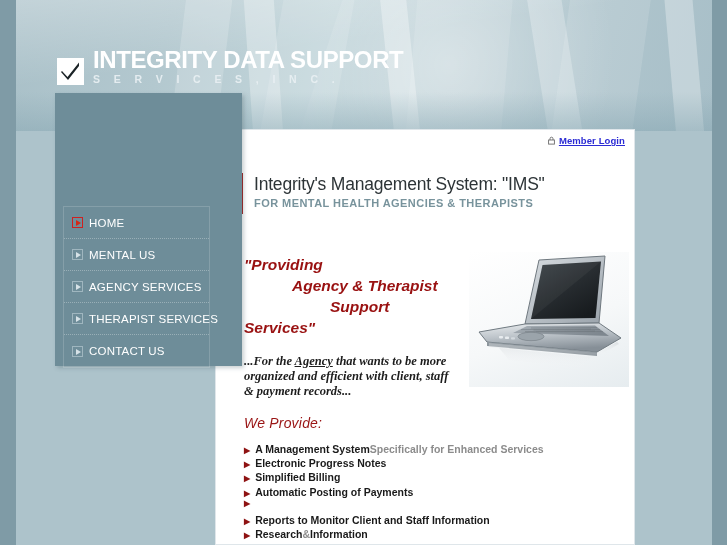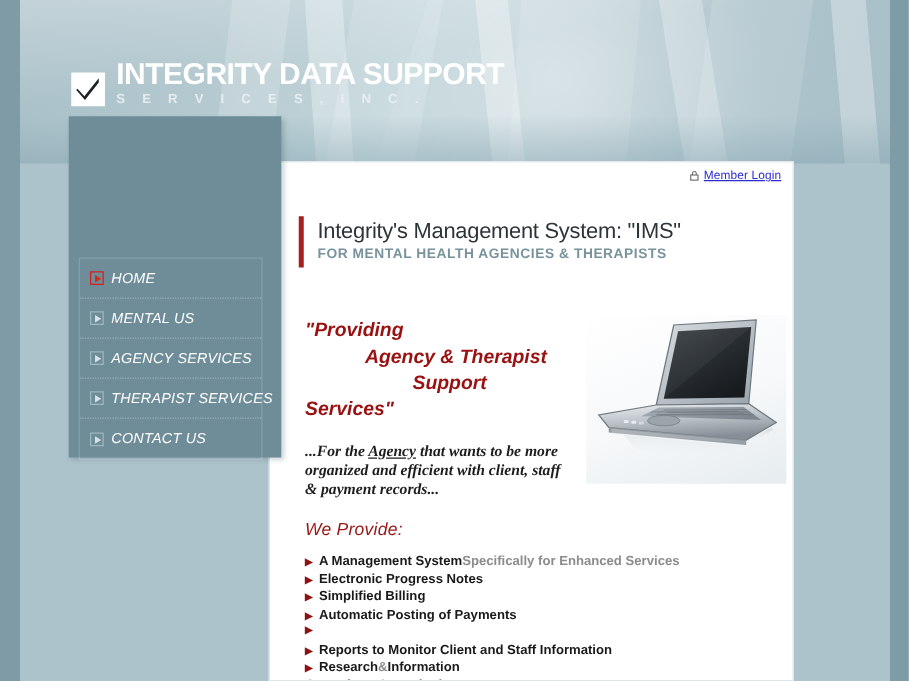--- a/index.html
+++ b/index.html
@@ -123,26 +123,25 @@
     display: block;
     margin-top: 2px;
     opacity: 0.92;
   }
 
   
   .sidebar {
     position: absolute;
     left: 55px;
     top: 93px;
-    width: 170px;
+    width: 187px;
     height: 273px;
     background: #6e8d99;
     z-index: 8;
     box-shadow: 2px 2px 4px rgba(60,85,95,0.28);
-    font-style: italic;
   }
   .nav {
     position: absolute;
     left: 8px;
     top: 113px;
     width: 147px;
     border: 1px solid rgba(255,255,255,0.16);
     box-sizing: border-box;
   }
   .nav-item {
@@ -209,21 +208,21 @@
     display: flex;
     align-items: center;
     font-family: "Liberation Sans", sans-serif;
     font-size: 9.5px;
     cursor: pointer;
   }
   .lock-ico { margin-right: 3px; display: block; }
   .member-login .ml-text {
     color: #2b2bd4;
     text-decoration: underline;
-    font-weight: normal;
+    font-weight: bold;
     letter-spacing: 0.1px;
   }
 
   .title-block {
     position: absolute;
     left: 23px;
     top: 43px;
     padding-left: 11px;
     border-left: 4px solid #a51f1f;
     height: 41px;

